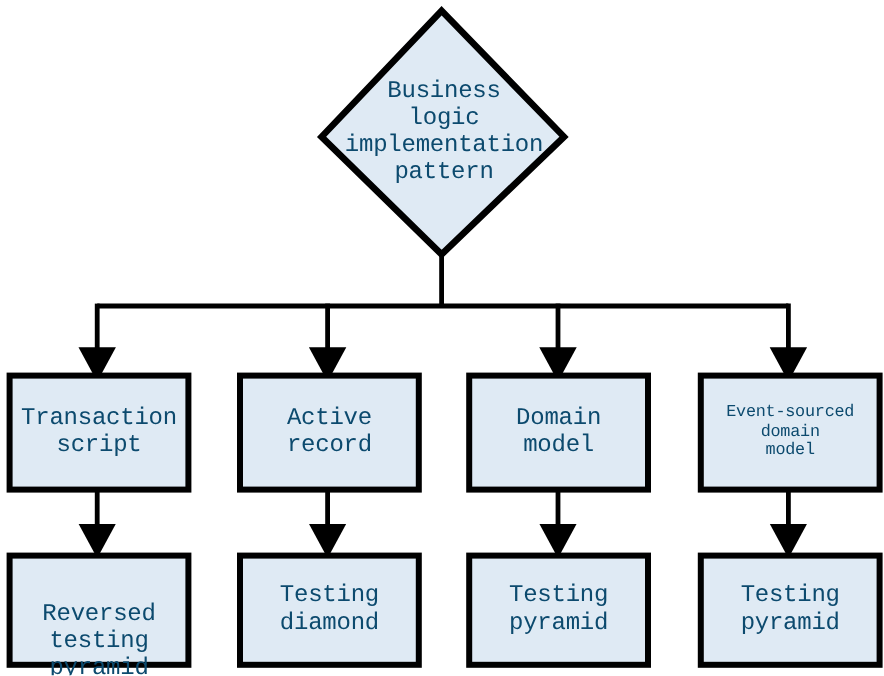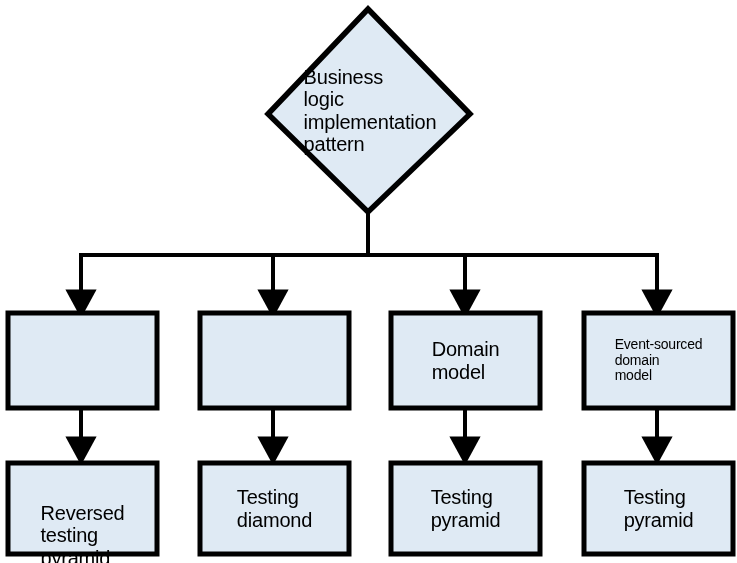--- a/index.html
+++ b/index.html
@@ -22,25 +22,27 @@
     left: 0;
     top: 0;
     width: 737px;
     height: 563px;
   }
   .node-label {
     position: absolute;
     display: flex;
     align-items: center;
     justify-content: center;
-    color: #000000;
+    text-align: center;
+    color: #0c4a6e;
     line-height: 1.12;
     white-space: pre-line;
     pointer-events: none;
     letter-spacing: -0.2px;
+    font-family: Liberation Mono, monospace;
   }
   .root-label {
     font-size: 20px;
   }
   .box-label {
     font-size: 20px;
   }
   .box-label.small {
     font-size: 14px;
   }
@@ -82,20 +84,24 @@
     <rect x="200" y="463" width="149" height="91" fill="#dfeaf4" stroke="#000000" stroke-width="5"></rect>
     <rect x="391" y="463" width="149" height="91" fill="#dfeaf4" stroke="#000000" stroke-width="5"></rect>
     <rect x="584" y="463" width="149" height="91" fill="#dfeaf4" stroke="#000000" stroke-width="5"></rect>
   </svg>
 
   <div class="node-label root-label" style="left:268px; top:9px; width:204px; height:203px;">Business
 logic
 implementation
 pattern</div>
 
+  <div class="node-label box-label" style="left:8px; top:313px; width:149px; height:95px;">Transaction
+script</div>
+  <div class="node-label box-label" style="left:200px; top:313px; width:149px; height:95px;">Active
+record</div>
   <div class="node-label box-label" style="left:391px; top:313px; width:149px; height:95px;">Domain
 model</div>
   <div class="node-label box-label small" style="left:584px; top:313px; width:149px; height:95px;">Event-sourced
 domain
 model</div>
 
   <div class="node-label box-label" style="left:8px; top:490px; width:149px; height:91px;">Reversed
 testing
 pyramid</div>
   <div class="node-label box-label" style="left:200px; top:463px; width:149px; height:91px;">Testing

